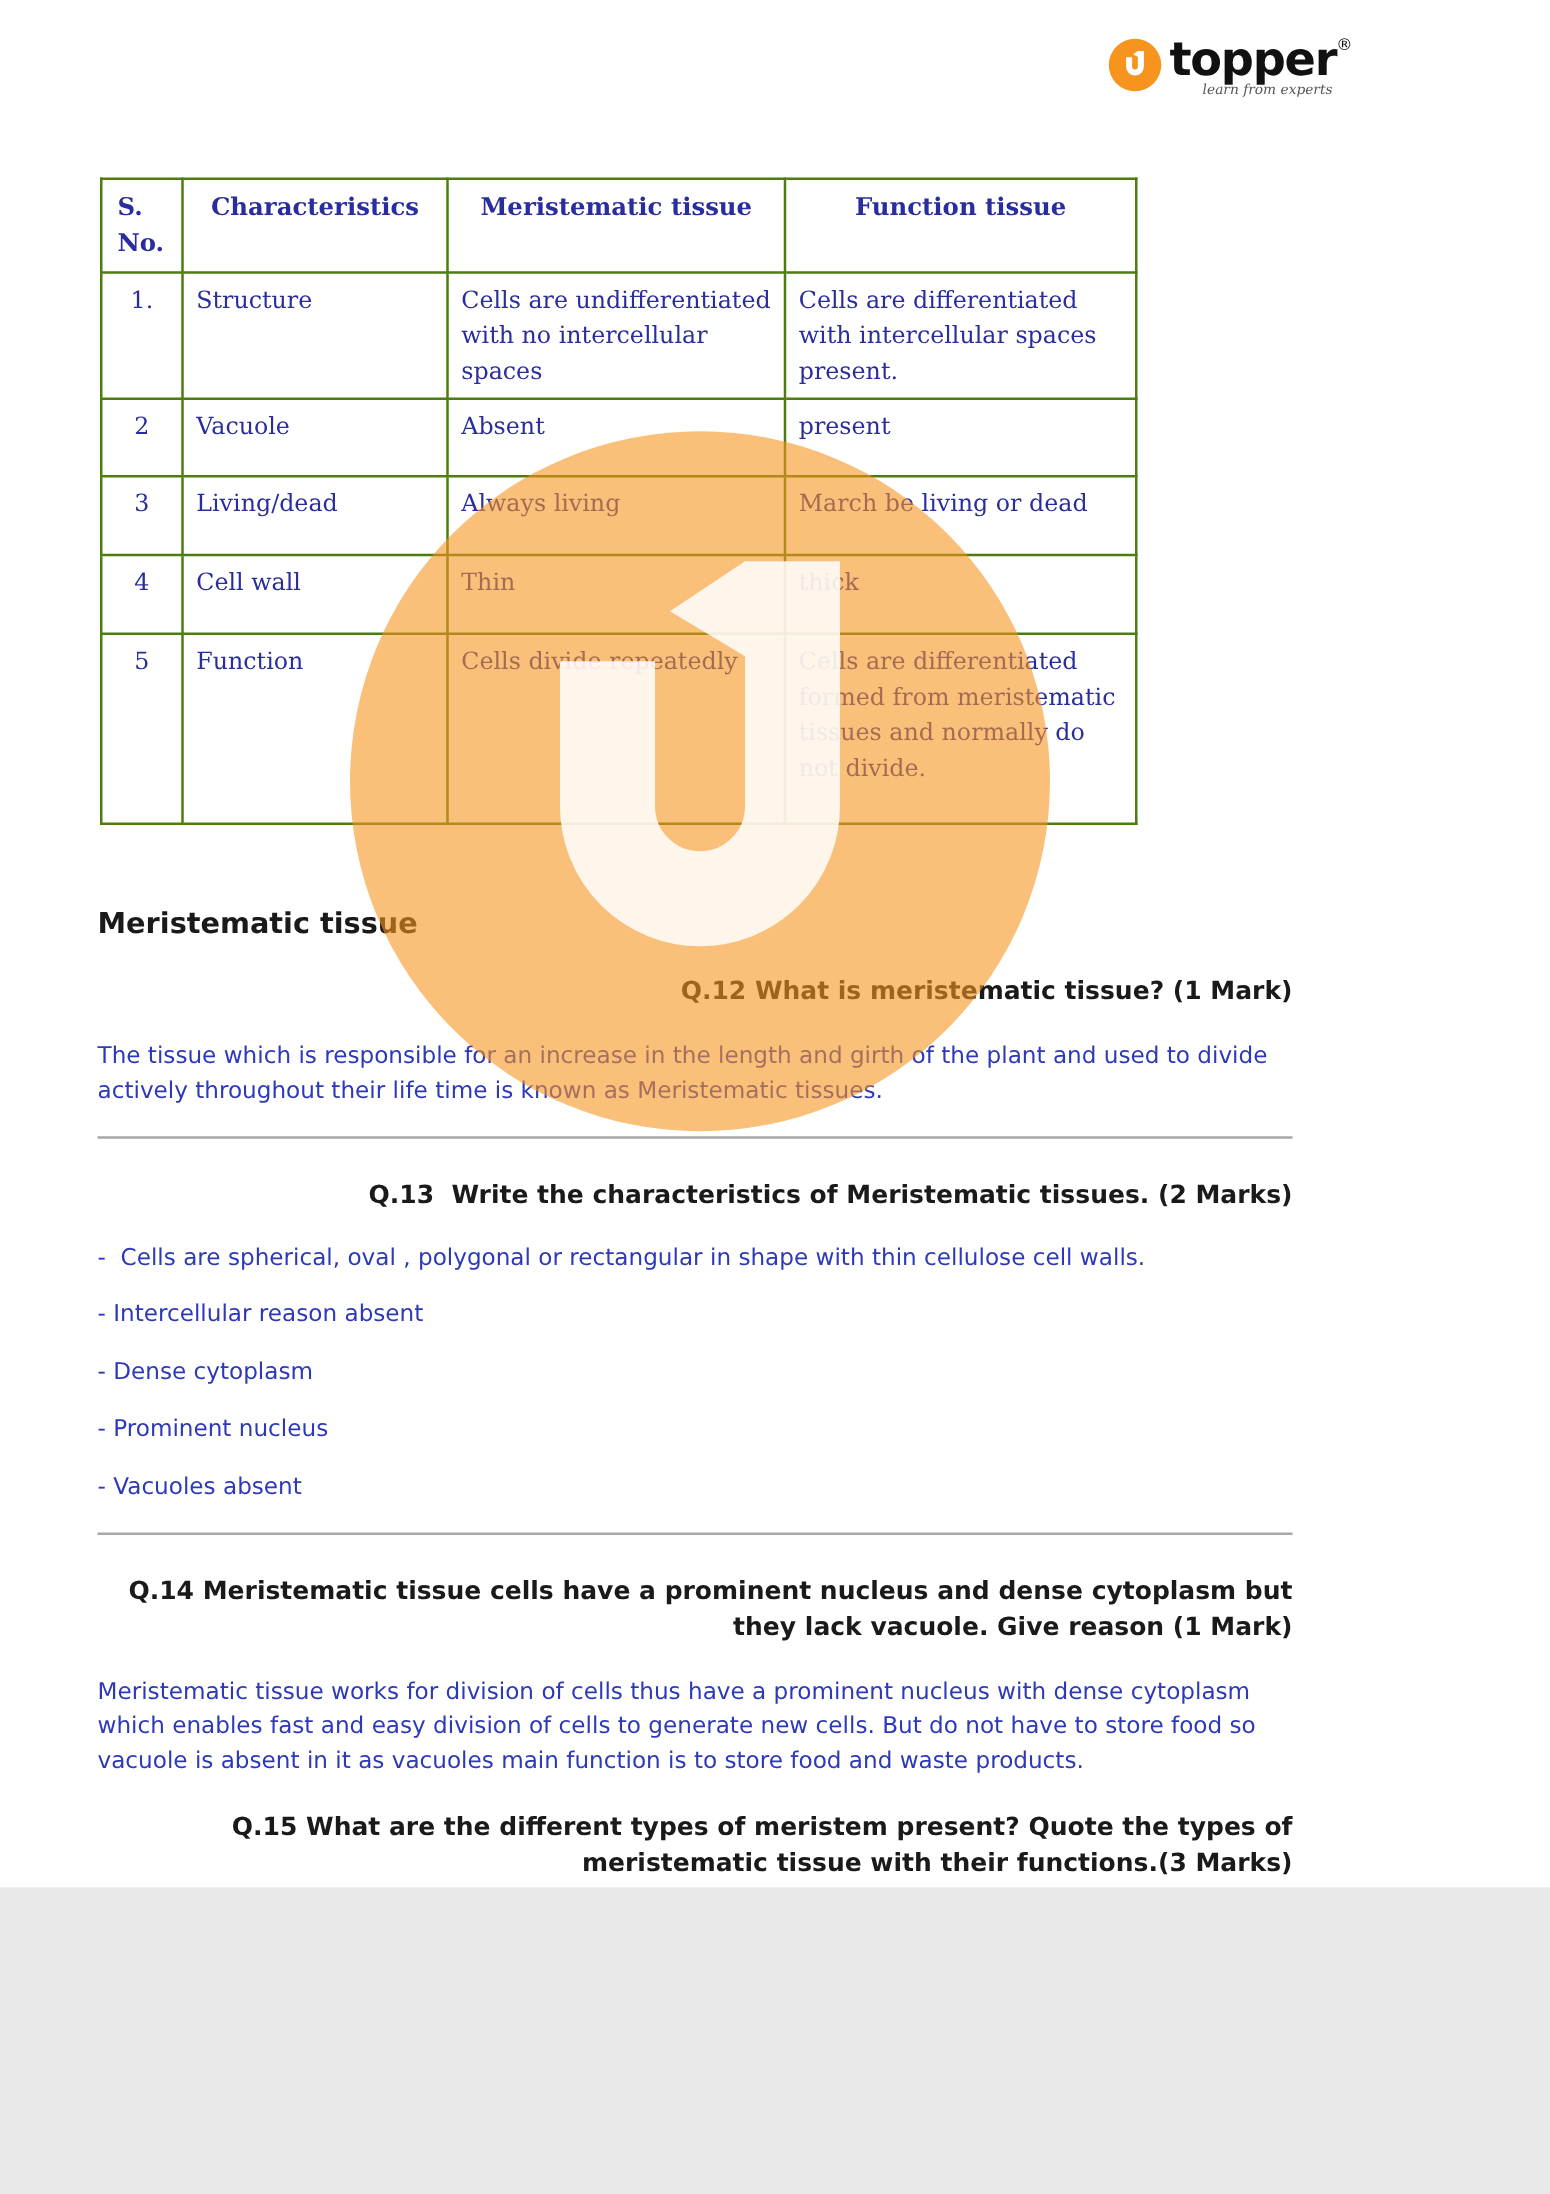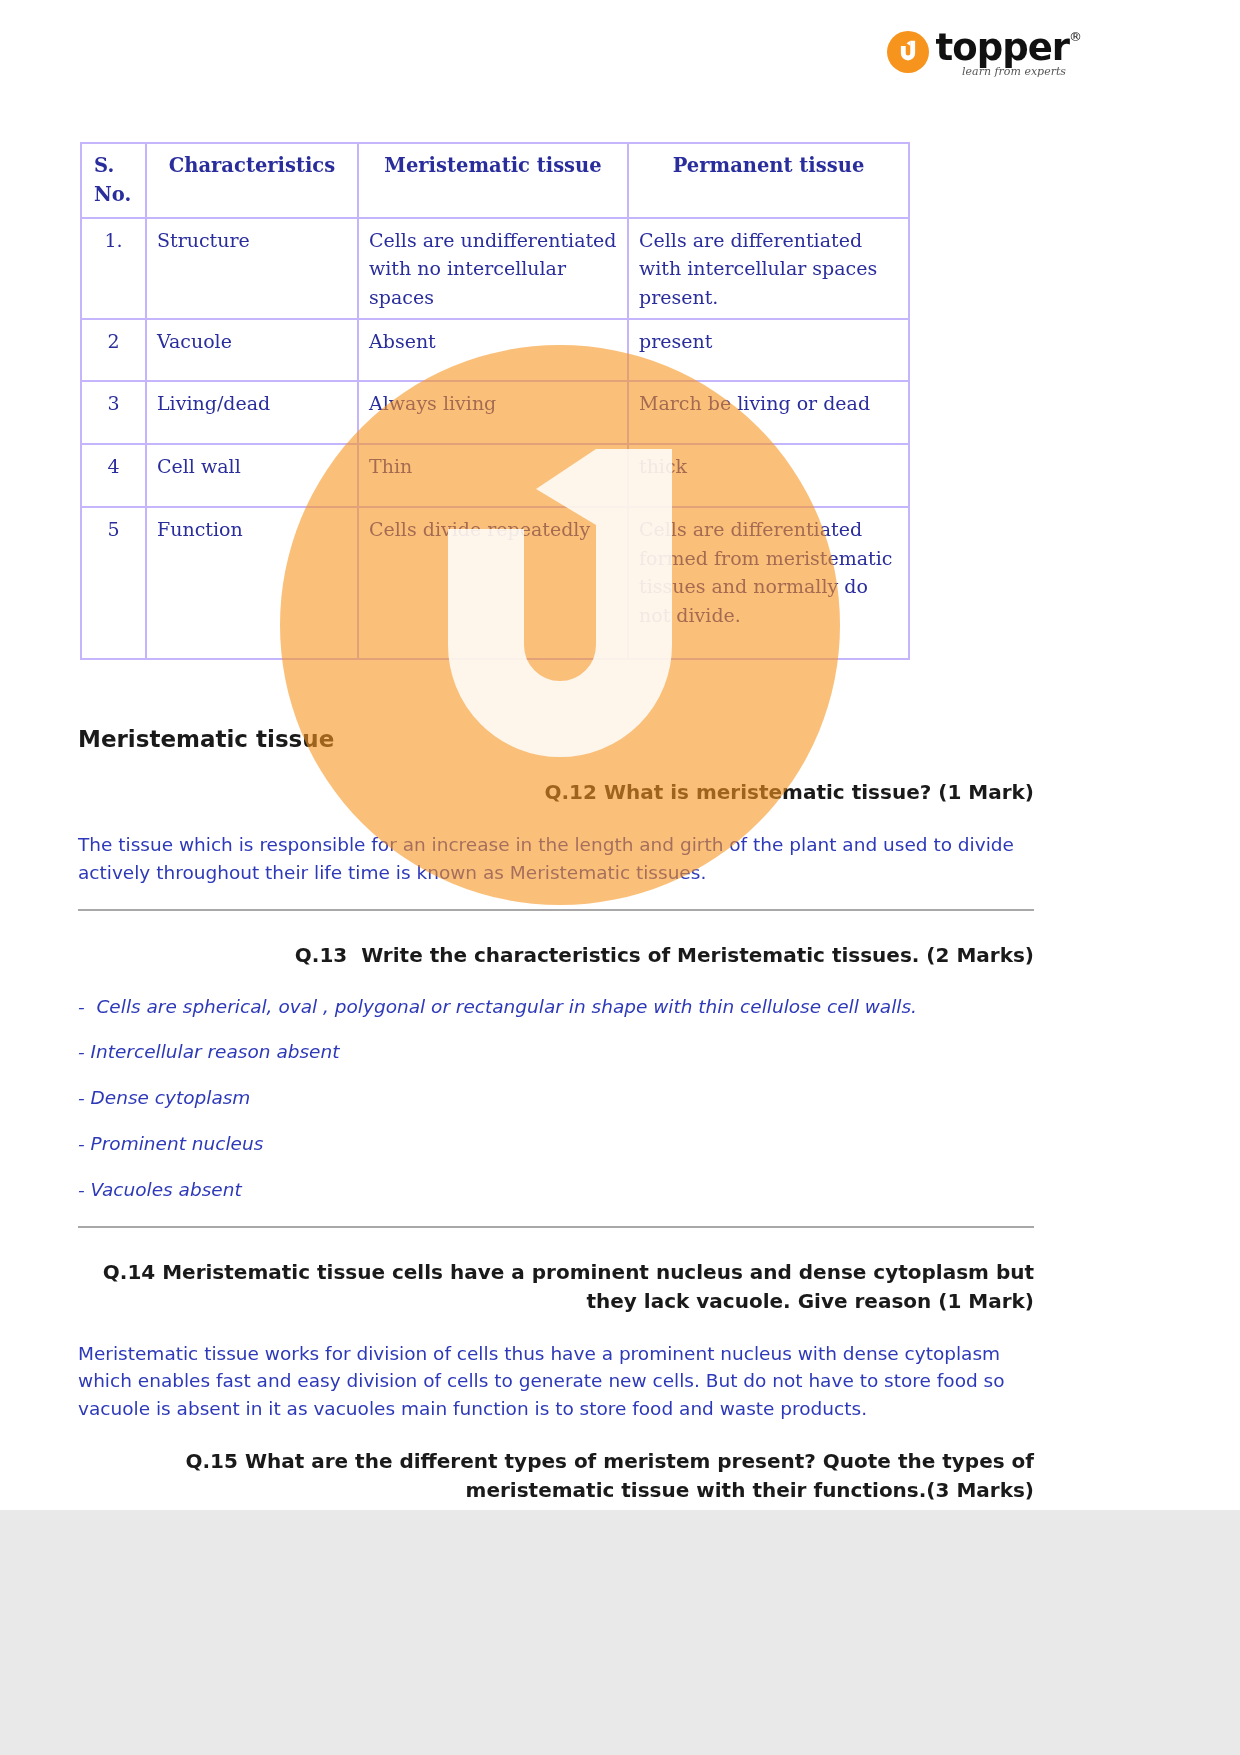--- a/index.html
+++ b/index.html
@@ -55,21 +55,21 @@
   table.cmp {
     border-collapse: collapse;
     table-layout: fixed;
     width: 828px;
     font-family: "DejaVu Serif", "Liberation Serif", serif;
     color: #2a2d9c;
     font-size: 19px;
     line-height: 1.5;
   }
   table.cmp th, table.cmp td {
-    border: 2px solid #c4b5fd;
+    border: 2px solid #4d7c0f;
     vertical-align: top;
     padding: 7px 10px;
     text-align: left;
   }
   table.cmp th { font-weight: bold; text-align: center; font-size: 19.5px; }
   table.cmp th.sno { text-align: left; padding-left: 12px; }
   table.cmp td.num { text-align: center; }
   col.c-no { width: 65px; }
   col.c-ch { width: 212px; }
   col.c-me { width: 270px; }
@@ -121,21 +121,20 @@
     color: #2d39b8;
     line-height: 1.5;
     margin-bottom: 18px;
   }
   .bullet {
     font-size: 18.5px;
     color: #2d39b8;
     line-height: 1.45;
     margin-bottom: 19px;
     white-space: pre-wrap;
-    font-style: italic;
   }
   .divider {
     height: 2px;
     background: #a8a8a8;
     border: none;
     margin: 22px 0 30px 0;
   }
   .spacer-sm { height: 6px; }
 </style>
 </head>
@@ -165,21 +164,21 @@
         <col class="c-no">
           <col class="c-ch">
           <col class="c-me">
           <col class="c-pe">
       </colgroup>
       <tbody>
           <tr class="h-head">
         <th class="sno">S. No.</th>
         <th>Characteristics</th>
         <th>Meristematic tissue</th>
-        <th>Permanent tissue</th>
+        <th>Function tissue</th>
       </tr>
       <tr class="h-r1">
         <td class="num">1.</td>
         <td>Structure</td>
         <td>Cells are undifferentiated with no intercellular spaces</td>
         <td>Cells are differentiated with intercellular spaces present.</td>
       </tr>
       <tr class="h-r2">
         <td class="num">2</td>
         <td>Vacuole</td>

